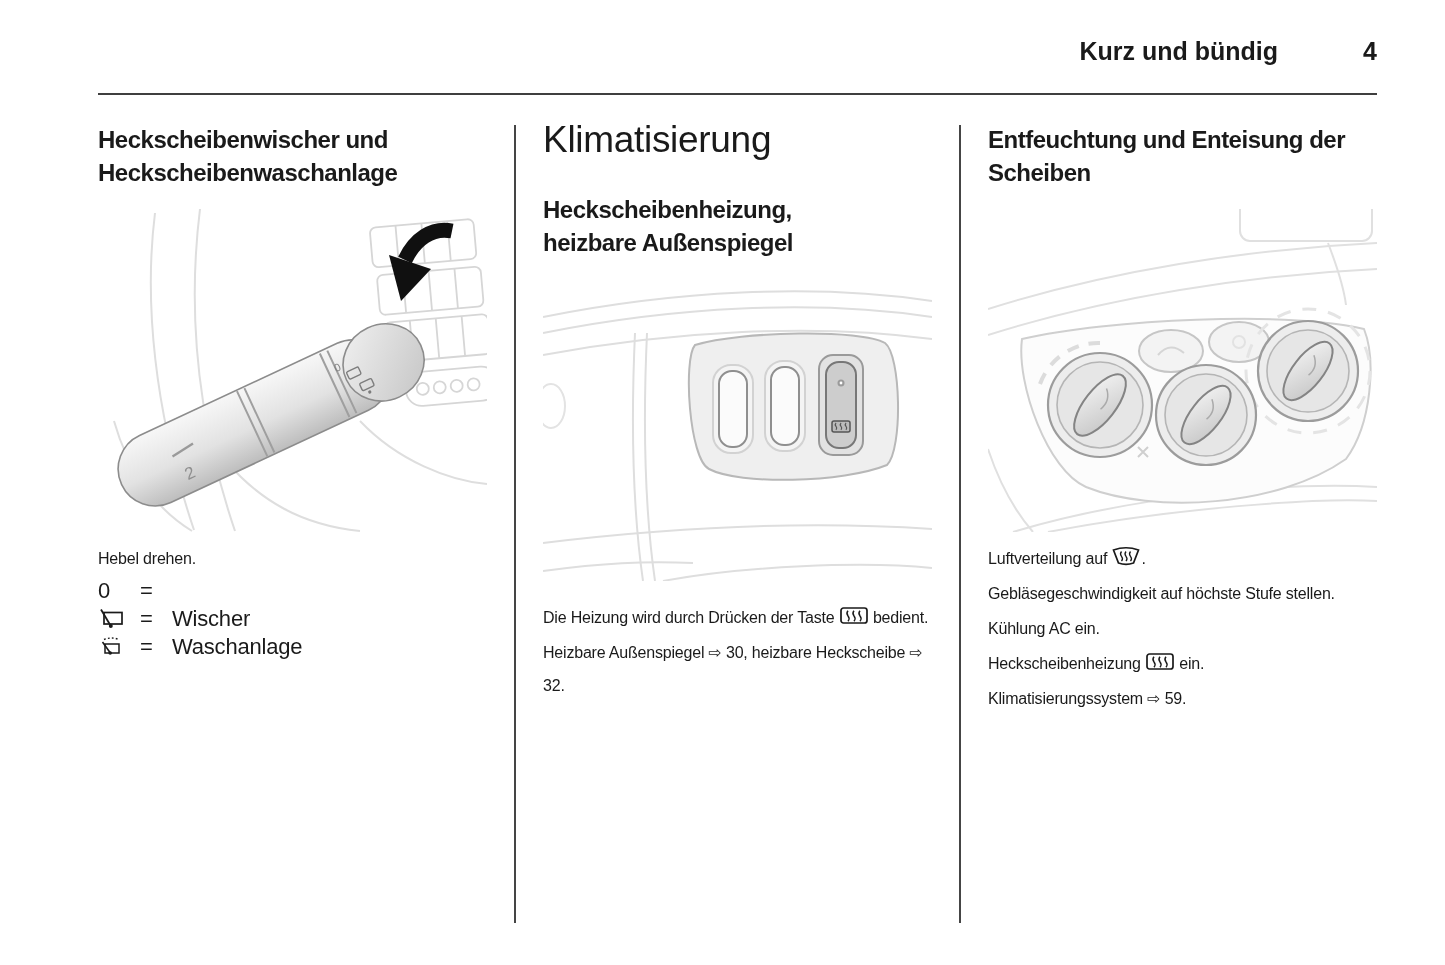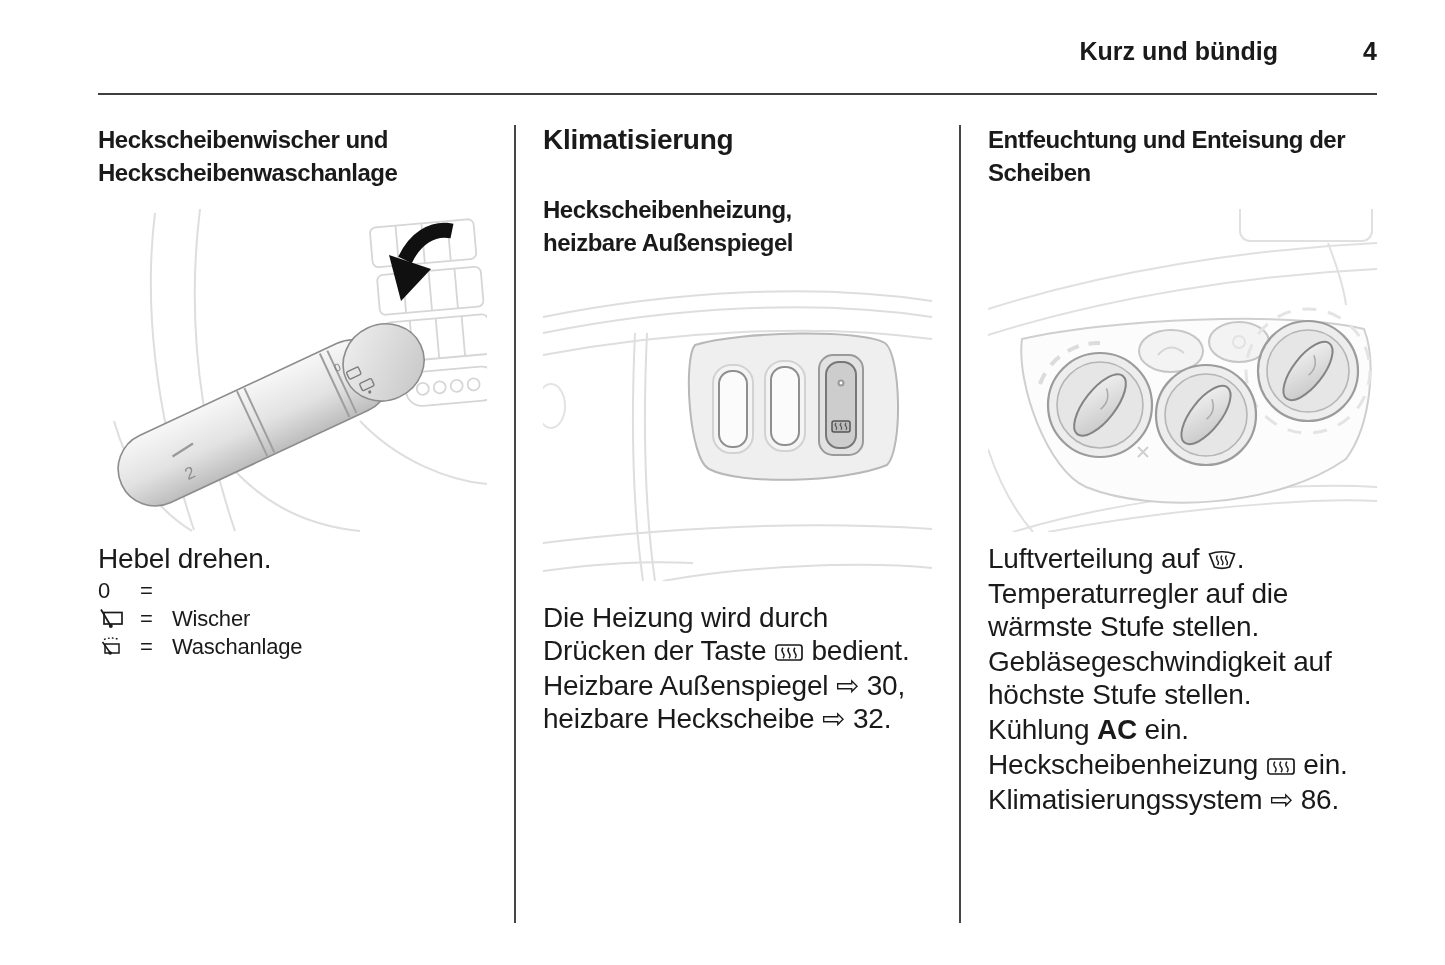--- a/index.html
+++ b/index.html
@@ -9,42 +9,42 @@
 
   .header{margin:0 68px 16px 98px;padding-top:36px;display:flex;justify-content:flex-end;
           align-items:baseline;gap:85px;font-size:25px;font-weight:bold;line-height:30px;}
   .header-rule{margin:27px 68px 0 98px;border:0;border-top:2px solid #3f3f3f;}
 
   .columns{display:flex;margin:0 68px 0 98px;padding-top:28px;align-items:stretch;
            min-height:800px;}
   .col{width:389px;flex:0 0 389px;}
   .v-divider{width:2px;flex:0 0 2px;background:#454545;margin:2px 27px 0 27px;}
 
-  h1.big-heading{font-size:28px;line-height:34px;font-weight:bold;margin:0 0 36px 0;
+  h1.big-heading{font-size:37px;line-height:34px;font-weight:normal;margin:0 0 36px 0;
                  letter-spacing:-0.3px;}
   h2.col-heading{font-size:24px;line-height:33px;font-weight:bold;margin:0;
                  letter-spacing:-0.5px;}
   h3.sub-heading{font-size:24px;line-height:33px;font-weight:bold;margin:0;
                  letter-spacing:-0.5px;max-width:330px;}
 
   figure{margin:0;padding:0;background:#fff;}
   .fig{width:389px;}
   .fig svg{display:block;width:100%;height:100%;}
   .fig1,.fig3{height:323px;margin:20px 0 10px 0;}
   .fig2{height:310px;margin:12px 0 20px 0;}
 
-  p.body-text{font-size:28px;line-height:33px;margin:0 0 2px 0;letter-spacing:-0.2px;
+  p.body-text{font-size:16px;line-height:33px;margin:0 0 2px 0;letter-spacing:-0.2px;
               hyphens:manual;}
   .def-list{margin:0 0 12px 0;}
   .def-row{display:grid;grid-template-columns:42px 32px 1fr;align-items:center;
            font-size:22px;line-height:28px;letter-spacing:-0.2px;}
   .def-sym{display:flex;align-items:center;}
   .ti{display:inline-block;vertical-align:-3px;line-height:0;}
   .ti svg{display:inline-block;}
-  b{font-weight:bold;}
+  b{font-weight:normal;}
 </style>
 </head>
 <body>
 
 <div class="page">
 
   <div class="header">
     <span>Kurz und bündig</span>
     <span>4</span>
   </div>
@@ -246,24 +246,23 @@
               <path d="M-5,-16 q11,7 8,19" stroke="#aaaaaa" stroke-width="1.5" fill="none"></path>
             </g>
           </g>
         </svg>
       </figure>
 
       <p class="body-text">Luftverteilung auf <span class="ti"><svg width="30" height="23" viewBox="0 0 30 23" xmlns="http://www.w3.org/2000/svg">
               <path d="M2.5,6 Q15,1.5 27.5,6 L22.5,19 Q15,21.8 7.5,19 Z" fill="none" stroke="#1a1a1a" stroke-width="1.7"></path>
               <path d="M10.5,7.5 q-2,2.4 0,4.8 q2,2.4 0,4.8 M15,7.5 q-2,2.4 0,4.8 q2,2.4 0,4.8 M19.5,7.5 q-2,2.4 0,4.8 q2,2.4 0,4.8" fill="none" stroke="#1a1a1a" stroke-width="1.3"></path>
             </svg></span>.</p>
-      <p class="body-text">Temperaturregler auf die wärmste Stufe stellen.</p>
       <p class="body-text">Gebläsegeschwindigkeit auf höchste Stufe stellen.</p>
       <p class="body-text">Kühlung <b>AC</b> ein.</p>
       <p class="body-text">Heckscheibenheizung <span class="ti"><svg width="30" height="22" viewBox="0 0 30 22" xmlns="http://www.w3.org/2000/svg">
               <rect x="2" y="4" width="26" height="15" rx="2.5" fill="none" stroke="#1a1a1a" stroke-width="1.7"></rect>
               <path d="M9,6.8 q-2.2,2.6 0,5.2 q2.2,2.6 0,5.2 M15,6.8 q-2.2,2.6 0,5.2 q2.2,2.6 0,5.2 M21,6.8 q-2.2,2.6 0,5.2 q2.2,2.6 0,5.2" fill="none" stroke="#1a1a1a" stroke-width="1.4"></path>
             </svg></span> ein.</p>
-      <p class="body-text">Klimatisierungssystem ⇨ 86.</p>
+      <p class="body-text">Klimatisierungssystem ⇨ 59.</p>
     </section>
 
   </div>
 </div>
 
 </body></html>

